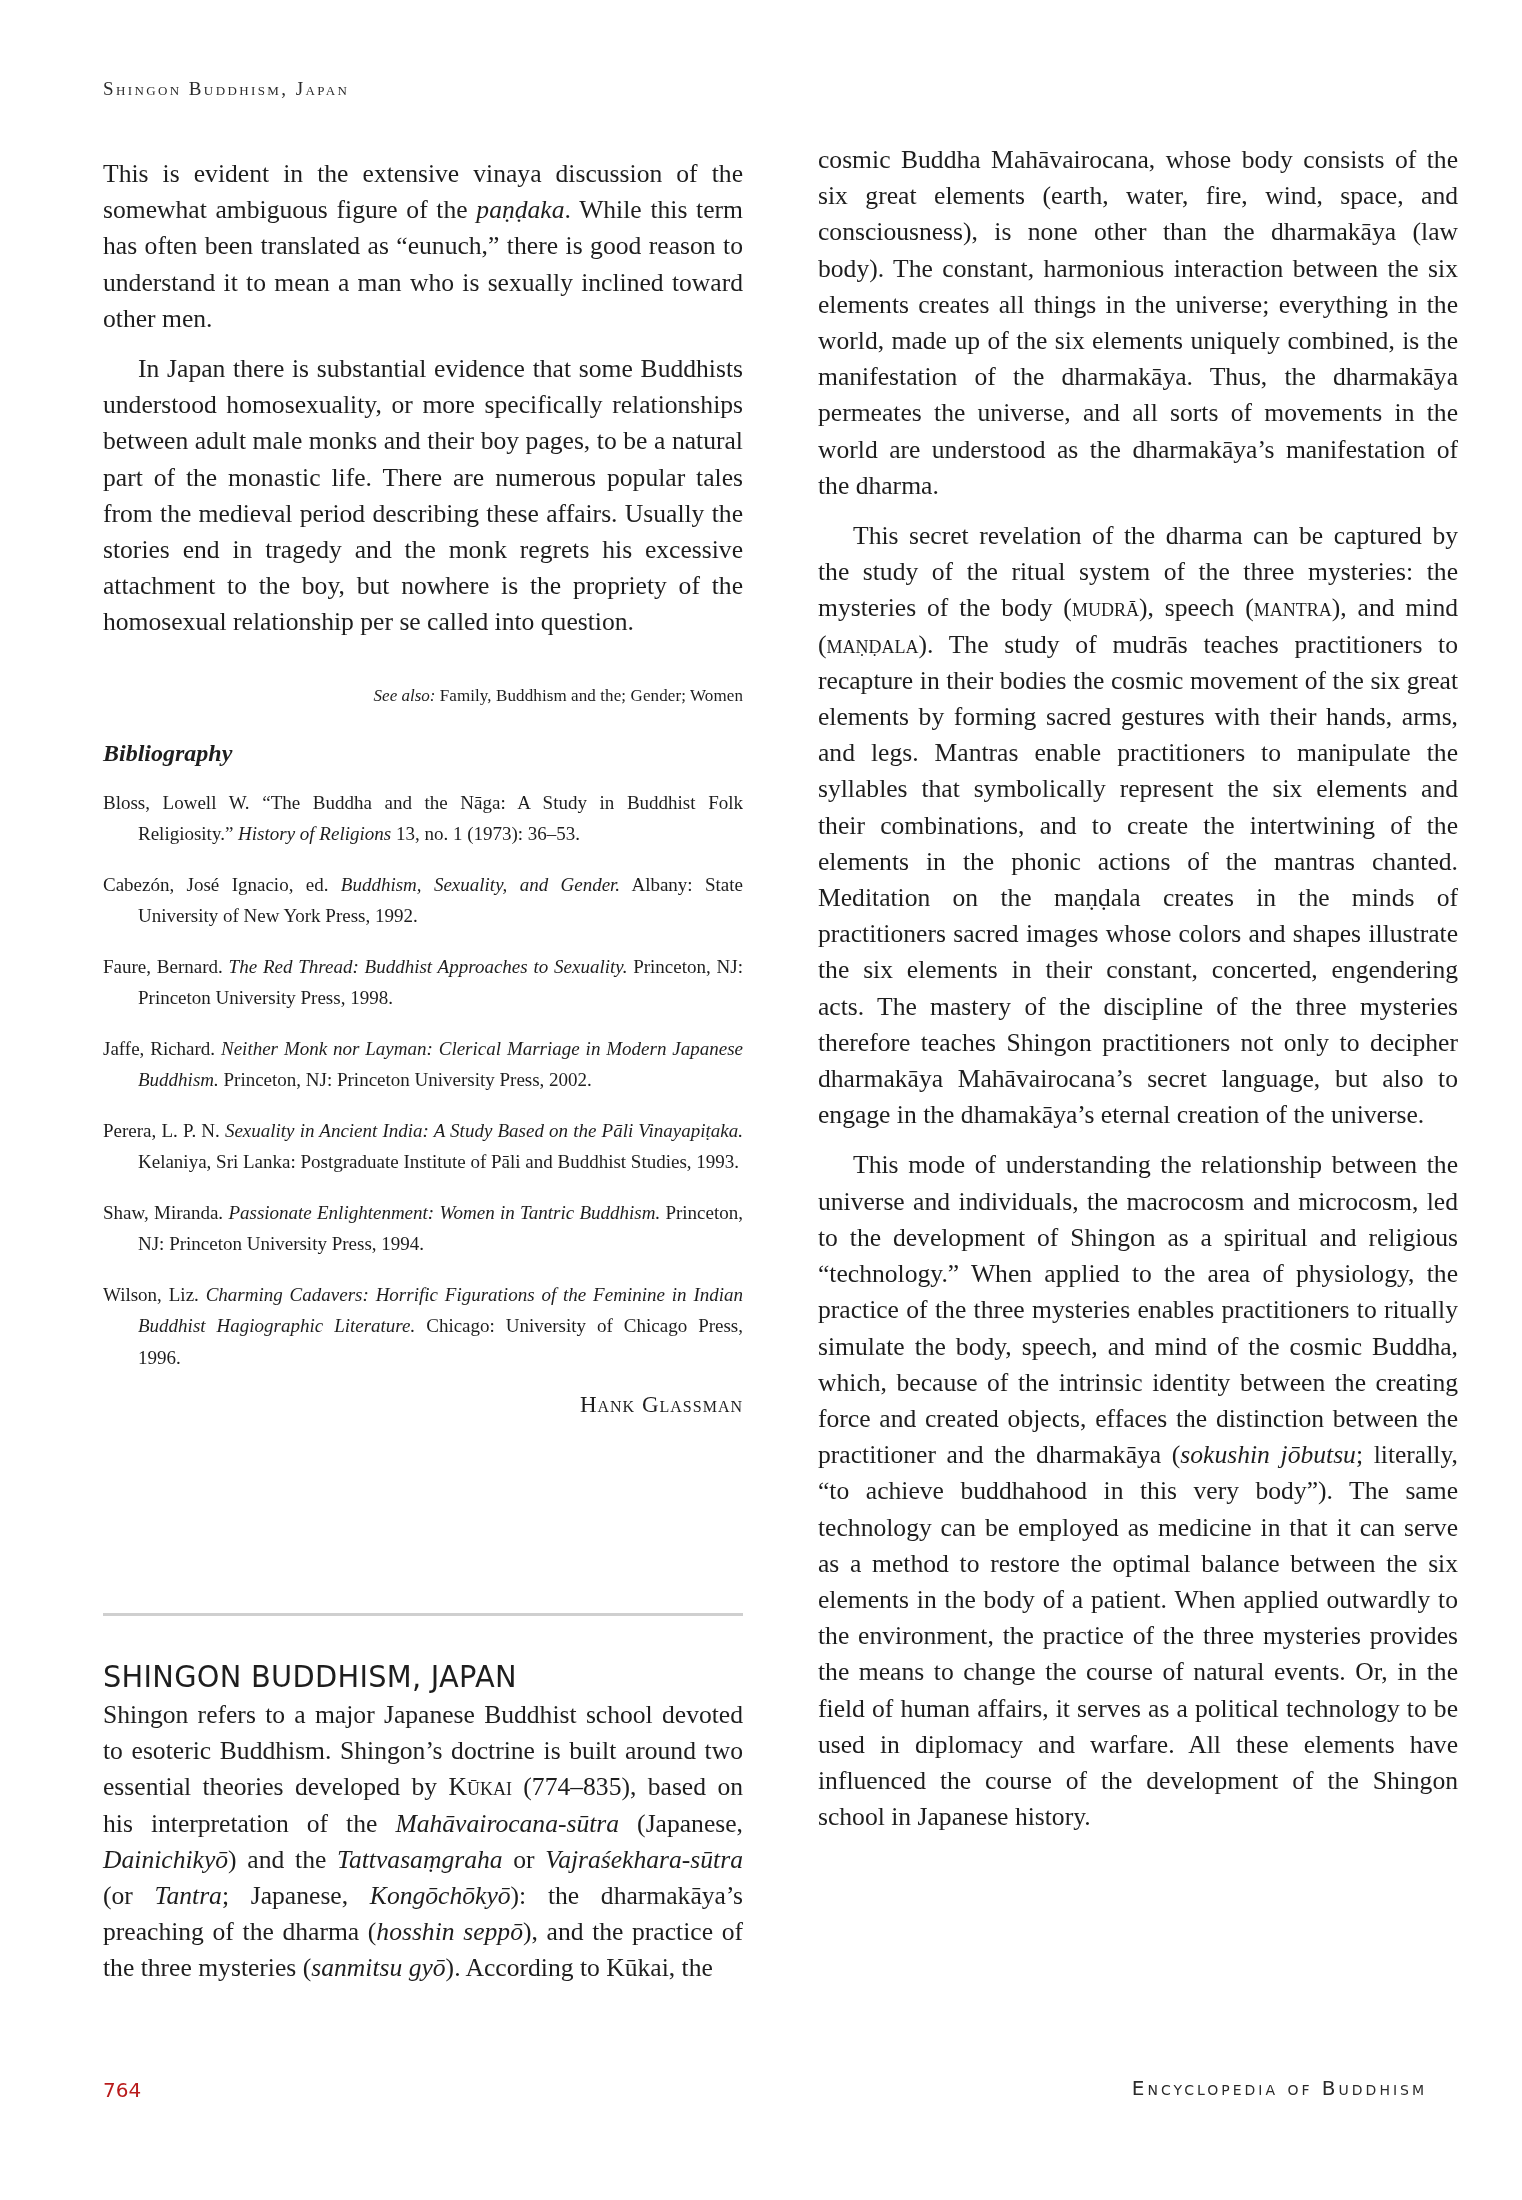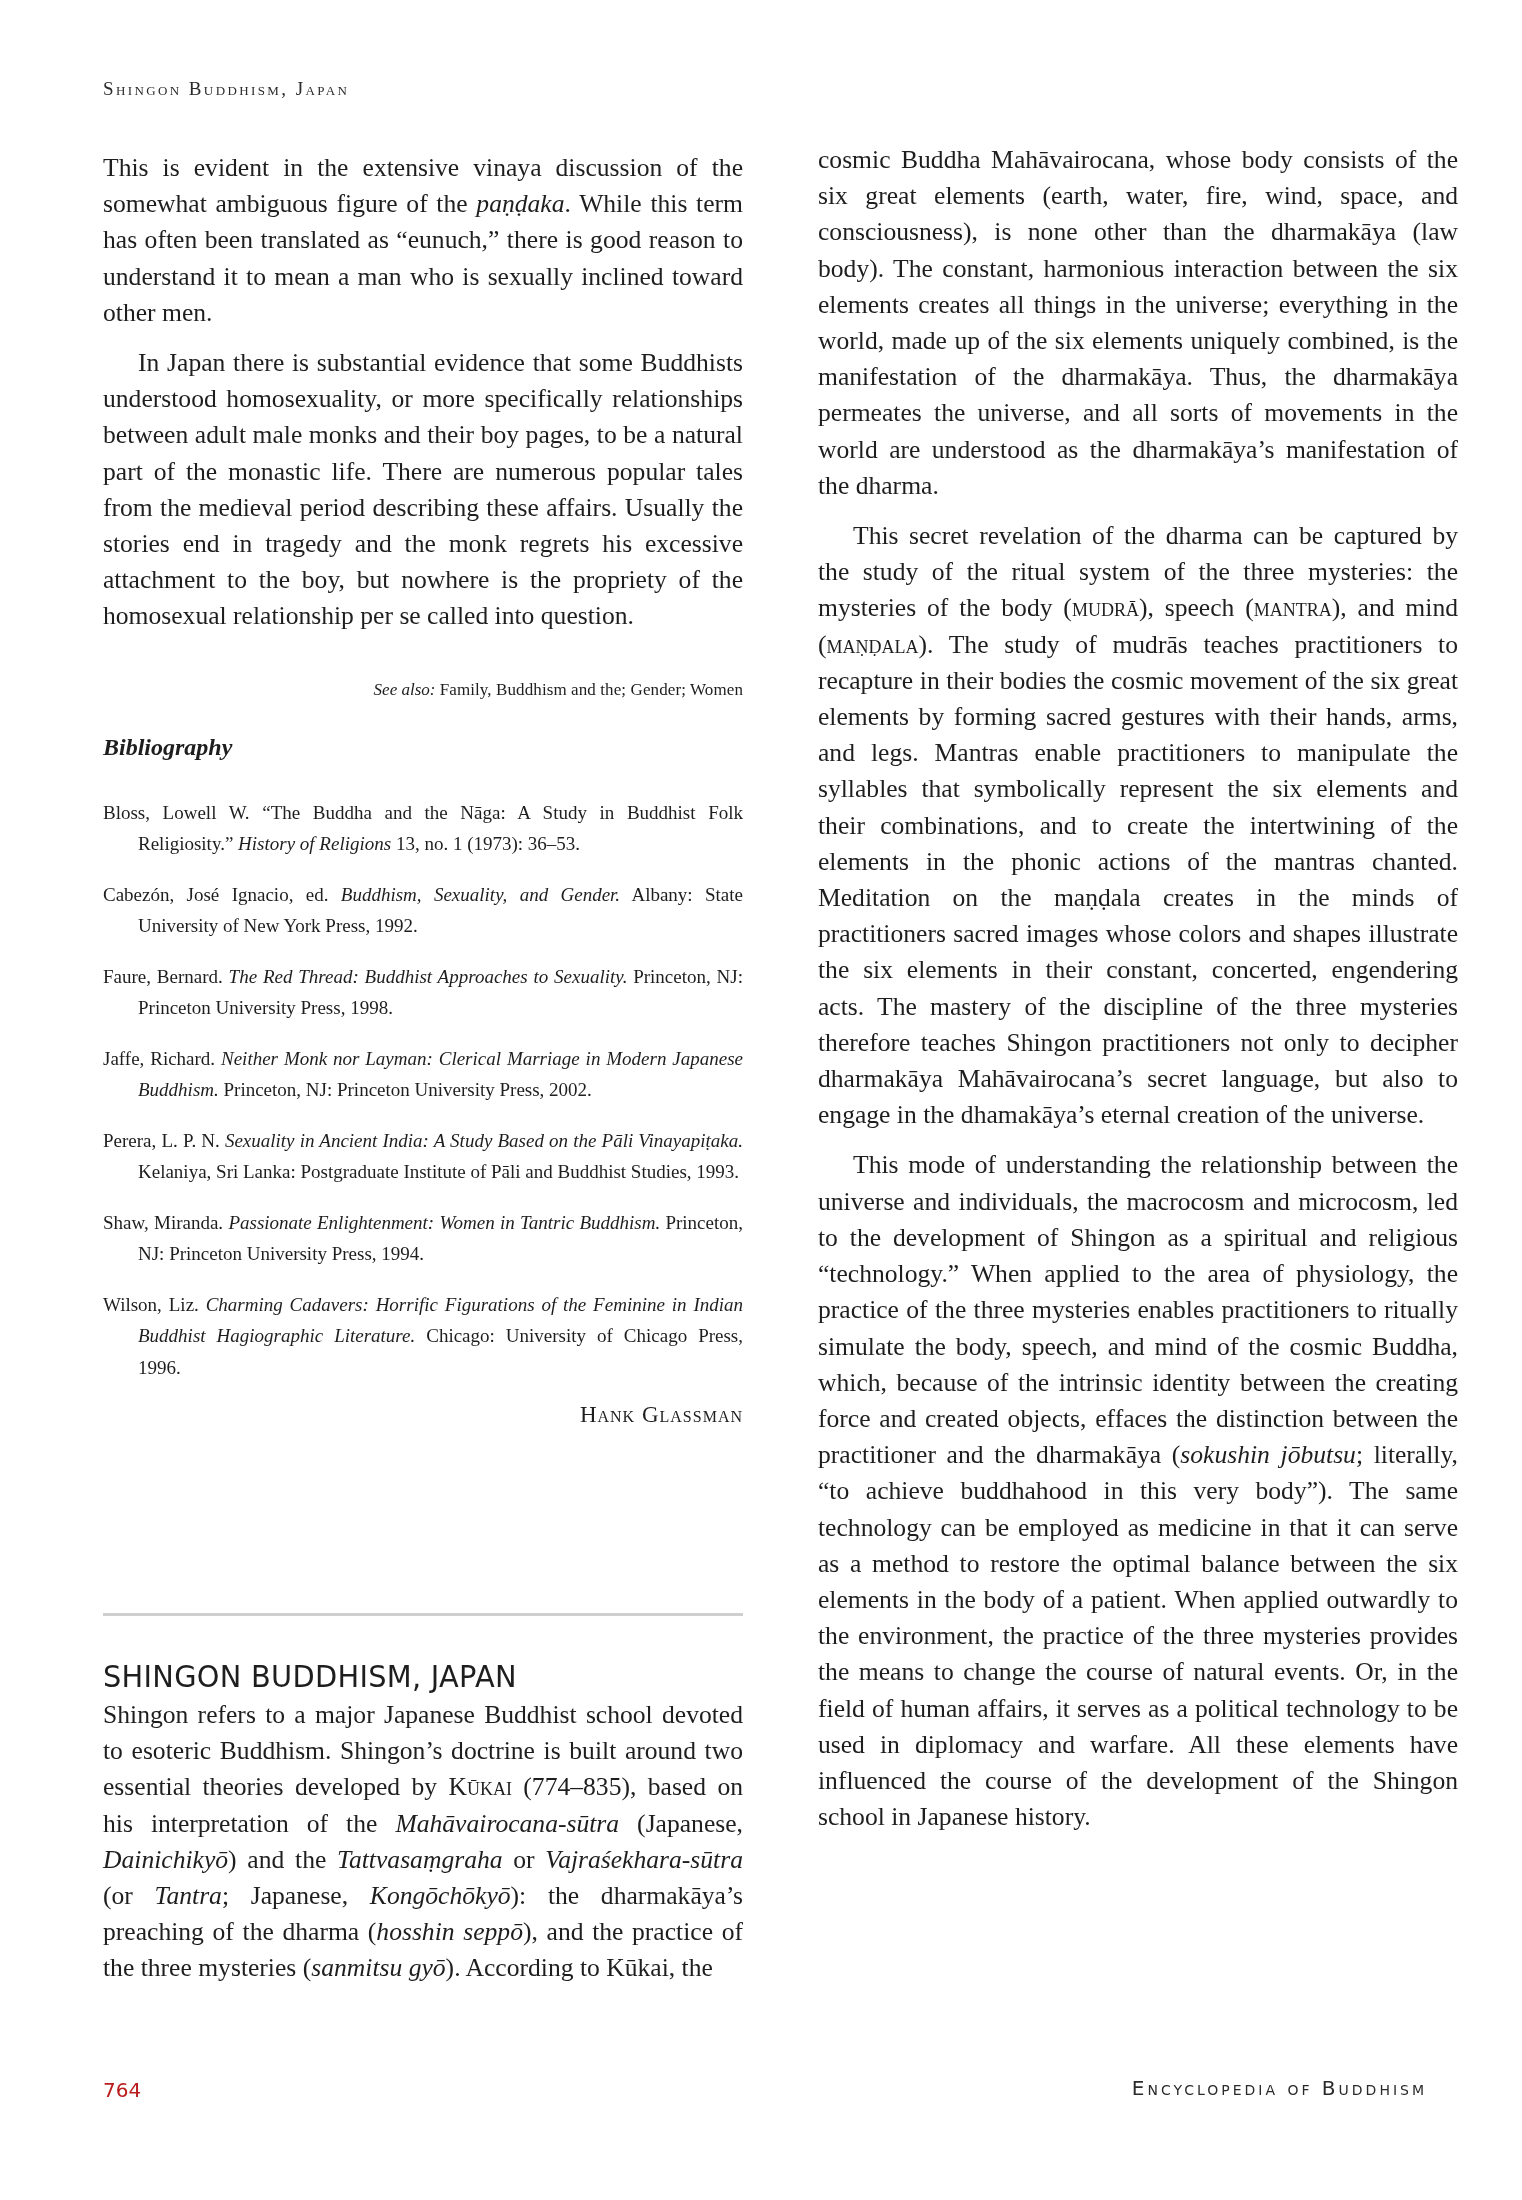--- a/index.html
+++ b/index.html
@@ -6,34 +6,34 @@
   body {
     width: 1522px; height: 2200px; position: relative; overflow: hidden;
     font-family: "Liberation Serif", "DejaVu Serif", serif;
     color: #1e1e1e;
   }
   .running-head {
     position: absolute; left: 103px; top: 78px;
     font-size: 19px; letter-spacing: 2.4px; font-variant: small-caps;
     color: #2a2a2a;
   }
-  .col { position: absolute; top: 150px; width: 640px; }
+  .col { position: absolute; top: 156px; width: 640px; }
   .col-left { left: 103px; }
   .col-right { left: 818px; width: 640px; top: 142px; }
   p.body {
     margin: 0 0 14px 0; font-size: 25.6px; line-height: 36.2px;
     text-align: justify; hyphens: manual;
   }
   p.indent { text-indent: 35px; }
   .see-also { margin-top: 37px; font-size: 17px; line-height: 36px; text-align: right; }
   .see-also i { font-style: italic; }
   .see-also b { font-weight: normal; letter-spacing: 0.1px; }
   .biblio-head {
     font-style: italic; font-weight: bold; font-size: 24px;
-    margin-top: 26px; margin-bottom: 36px;
+    margin-top: 26px; margin-bottom: 20px;
   }
   .bib-entry {
     font-size: 19px; line-height: 31.5px; text-align: justify;
     padding-left: 35px; text-indent: -35px; margin: 0 0 19px 0;
   }
   .bib-entry i { font-style: italic; }
   .signature {
     text-align: right; font-variant: small-caps; font-size: 23px;
     letter-spacing: 1px; margin-top: 6px;
   }

